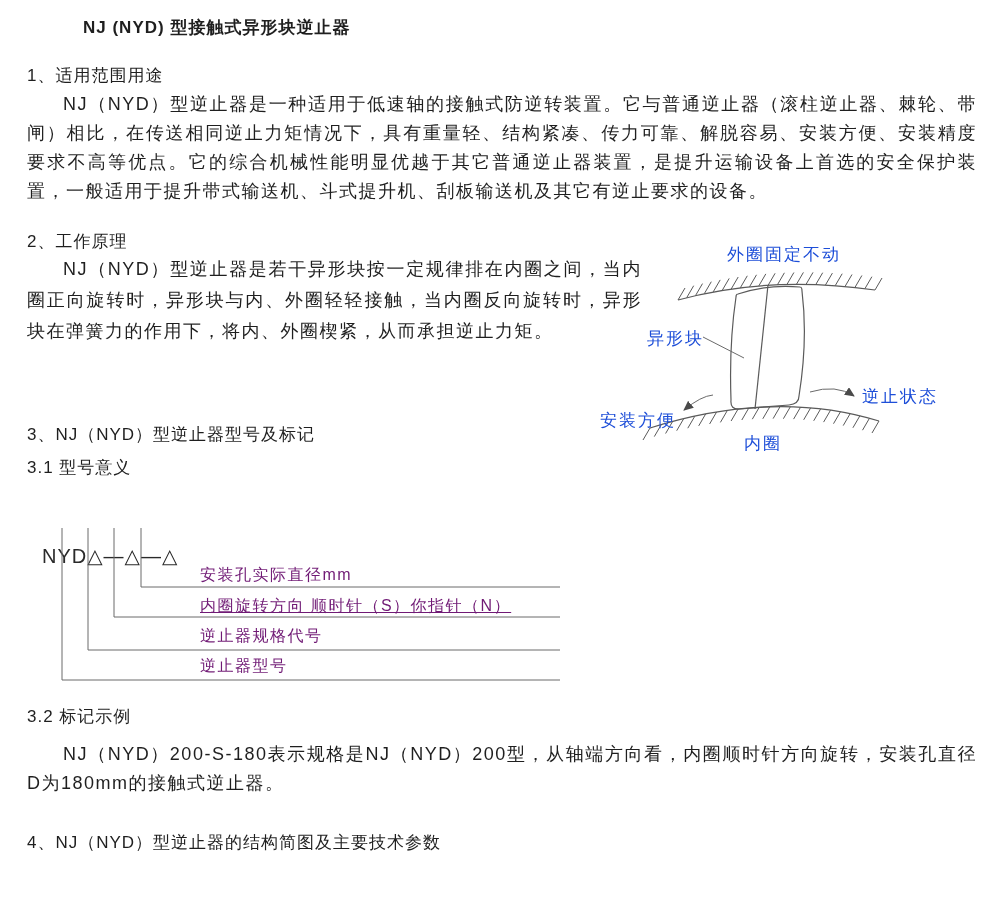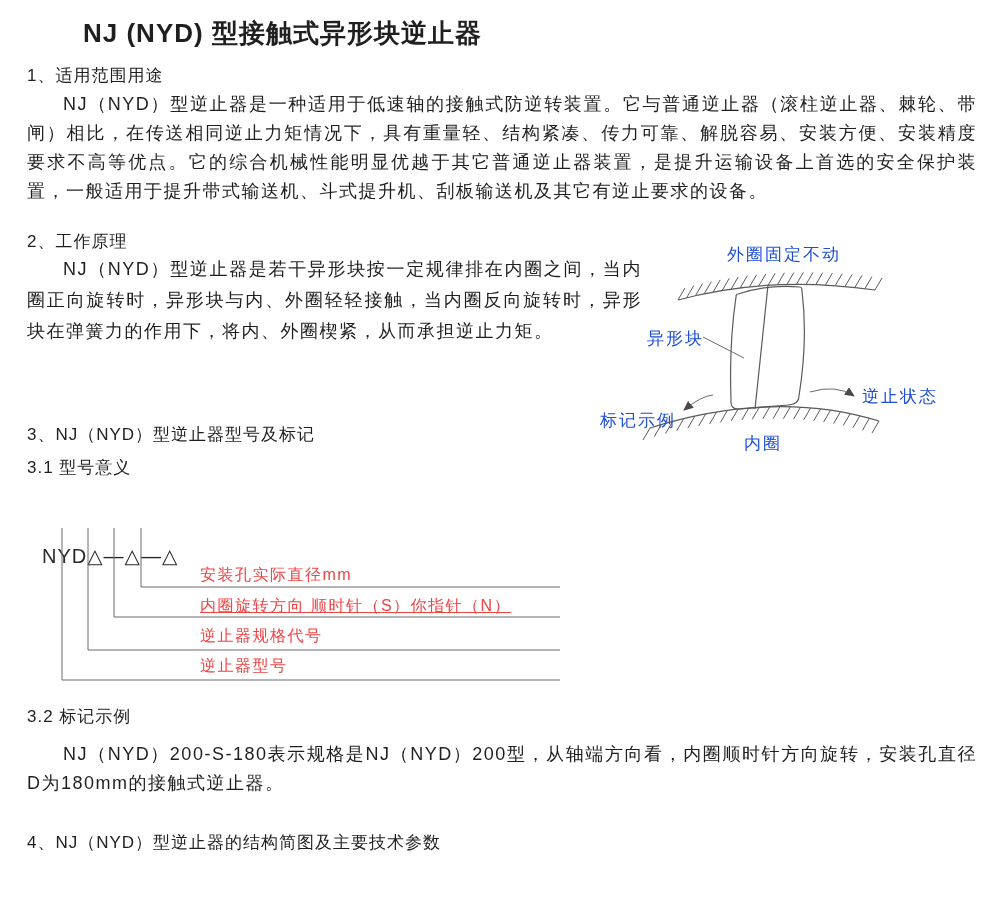--- a/index.html
+++ b/index.html
@@ -1,27 +1,27 @@
 <!DOCTYPE html>
 <html><head>
 <meta charset="utf-8">
 <style>
   html,body{margin:0;padding:0;background:#ffffff;}
   #page{
     position:relative;width:1000px;height:898px;background:#ffffff;overflow:hidden;
     font-family:"Liberation Sans","DejaVu Sans",sans-serif;color:#1f1f1f;
   }
   .abs{position:absolute;}
-  .doc-title{font-size:26px;font-weight:bold;letter-spacing:1px;white-space:nowrap;}
+  .doc-title{font-size:17px;font-weight:bold;letter-spacing:1px;white-space:nowrap;}
   .sec-heading{font-size:17px;letter-spacing:1px;white-space:nowrap;}
   .body-text{font-size:18px;line-height:29px;letter-spacing:1.5px;text-align:justify;text-indent:2em;}
   .body-text.p2{line-height:31px;}
   .diagram-label{font-size:17px;letter-spacing:2px;white-space:nowrap;color:#1d4ed8;}
   .code-text{font-size:20px;letter-spacing:1px;white-space:nowrap;color:#2a2a2a;}
-  .code-label{font-size:16px;letter-spacing:1.5px;white-space:nowrap;color:#ef4444;}
+  .code-label{font-size:16px;letter-spacing:1.5px;white-space:nowrap;color:#701a75;}
   svg{display:block;}
   .ln{stroke:#5a5a5a;stroke-width:1.2;fill:none;}
   .hatch{stroke:#5a5a5a;stroke-width:1;}
   .thin{stroke:#6a6a6a;stroke-width:1;fill:none;}
 </style>
 </head>
 <body>
 
 <div id="page">
 
@@ -97,21 +97,21 @@
     <path class="ln" d="M 170 47 L 157 171"></path>
 
     <path class="thin" d="M 105 99 L 146 120"></path>
 
     <path class="thin" d="M 212 154 Q 238 146 256 158" marker-end="url(#ah)"></path>
     <path class="thin" d="M 115 157 Q 103 158 86 172" marker-end="url(#ah)"></path>
   </svg>
 
   <div class="abs diagram-label" style="left:727px;top:243px;">外圈固定不动</div>
   <div class="abs diagram-label" style="left:647px;top:327px;">异形块</div>
-  <div class="abs diagram-label" style="left:600px;top:409px;">标记示例</div>
+  <div class="abs diagram-label" style="left:600px;top:409px;">安装方便</div>
   <div class="abs diagram-label" style="left:862px;top:385px;">逆止状态</div>
   <div class="abs diagram-label" style="left:744px;top:432px;">内圈</div>
 
   <div class="abs sec-heading" style="left:27px;top:423px;">3、NJ（NYD）型逆止器型号及标记</div>
   <div class="abs sec-heading" style="left:27px;top:456px;">3.1 型号意义</div>
 
   <div class="abs code-text" style="left:42px;top:500px;margin-top:44px;">NYD△—△—△</div>
   <svg class="abs" style="left:40px;top:490px;" width="540" height="200" viewBox="0 0 540 200">
     <path class="thin" d="M 22 38 L 22 190 L 520 190"></path>
     <path class="thin" d="M 48 38 L 48 160 L 520 160"></path>

